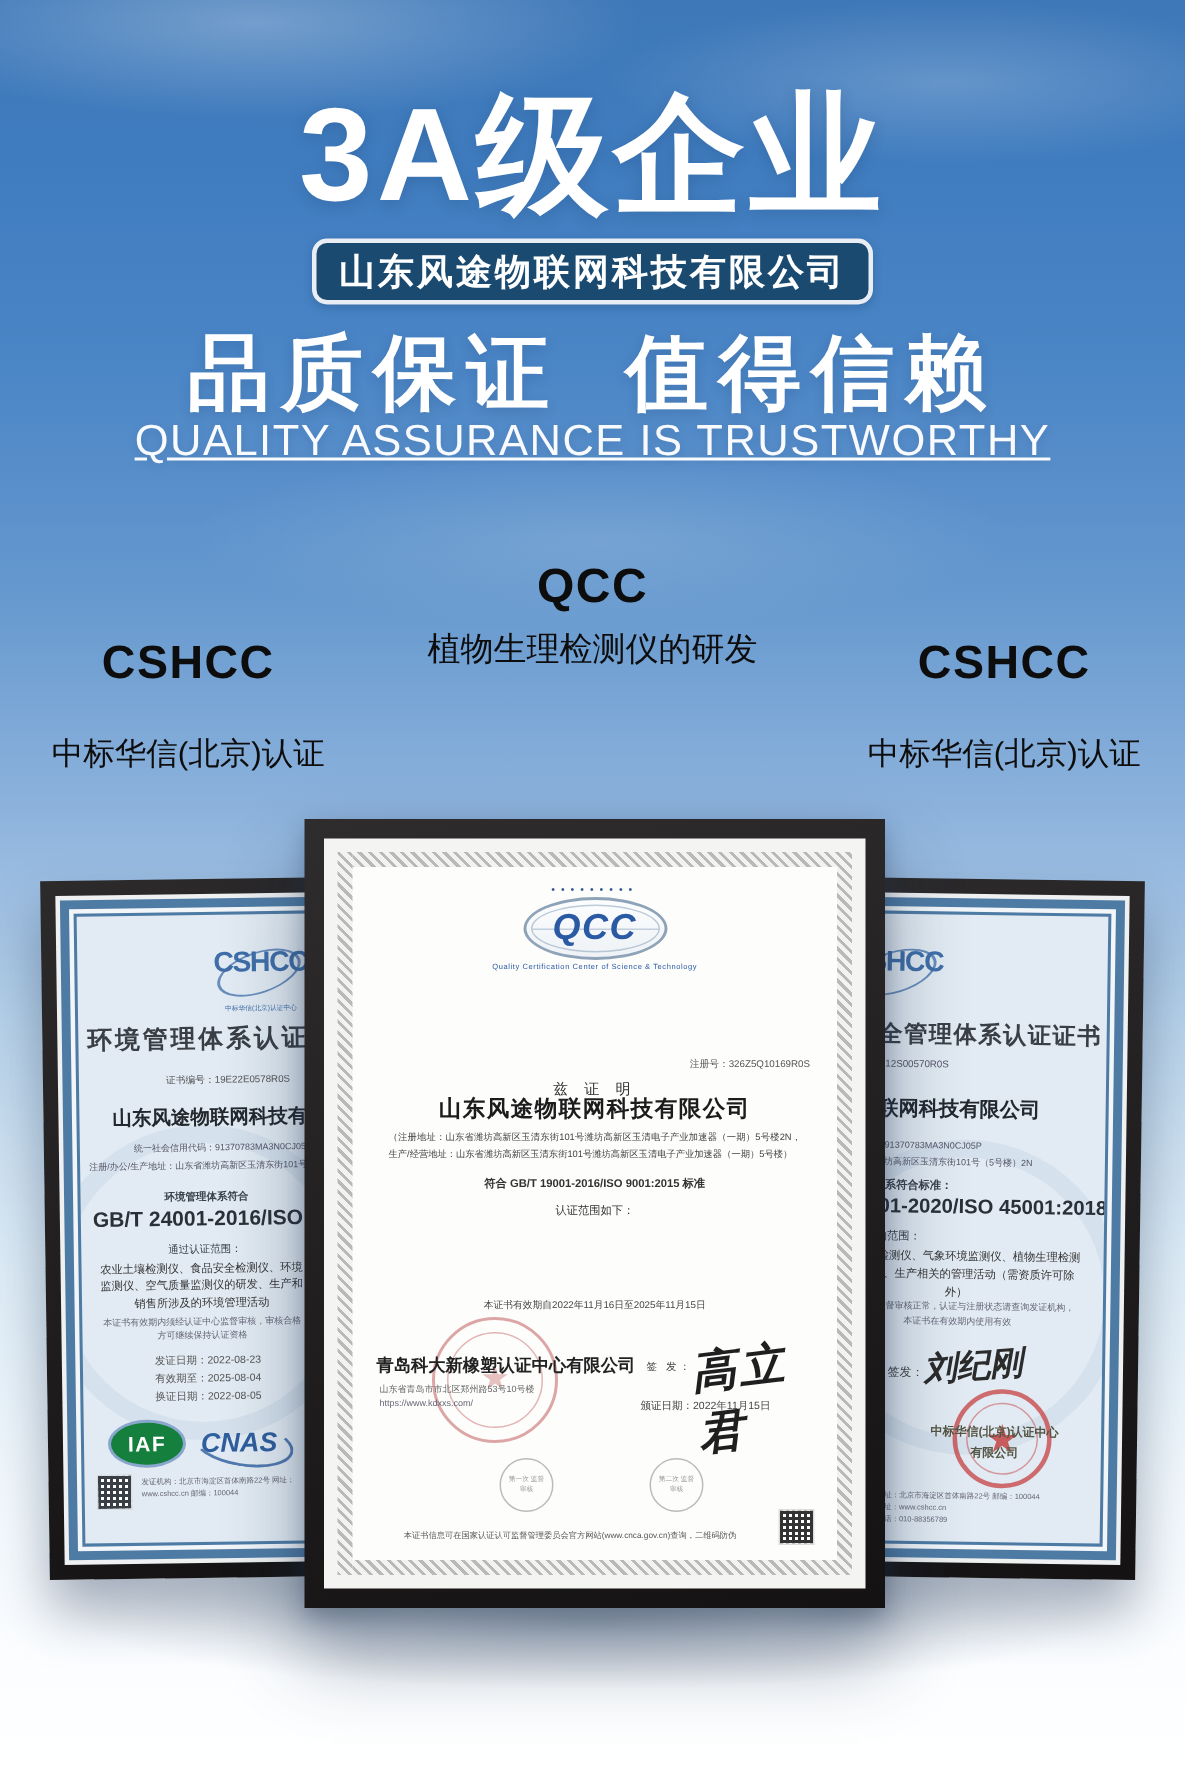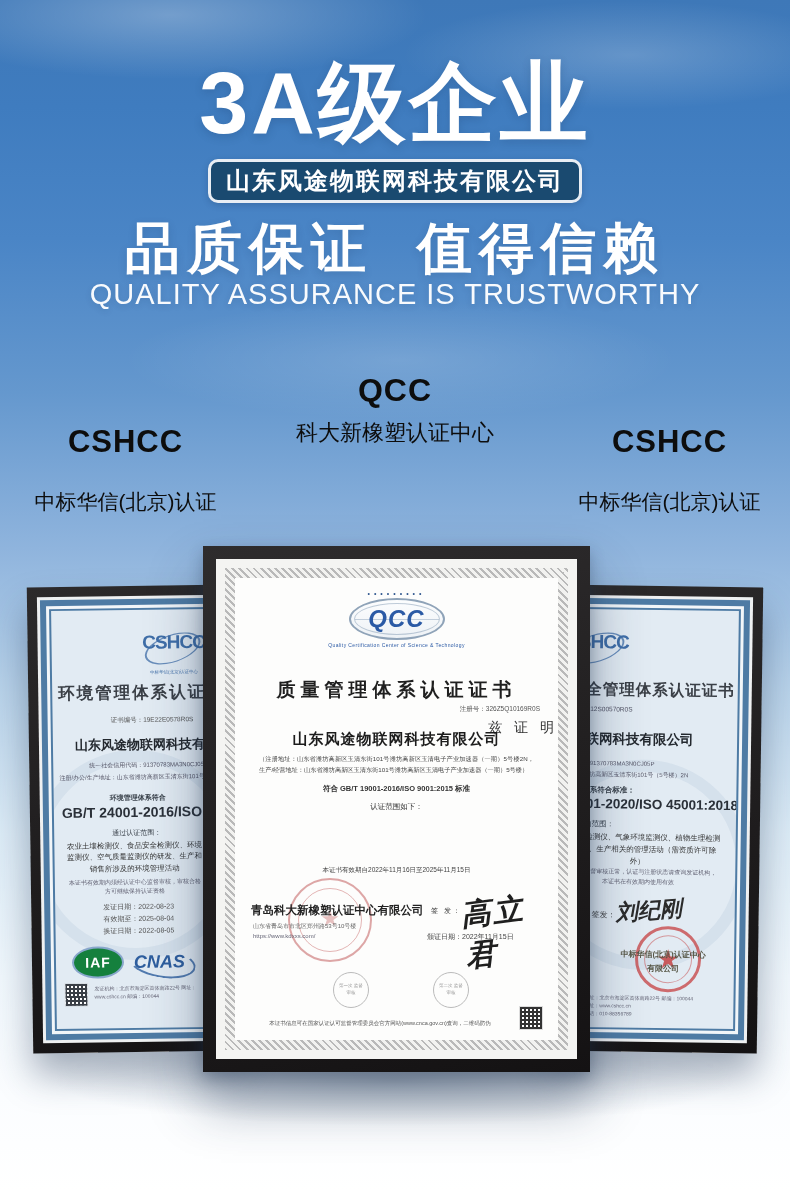--- a/index.html
+++ b/index.html
@@ -23,21 +23,21 @@
   .company-badge{left:50%;transform:translateX(-50%);top:159px;
     background:#1a4a70;border:3px solid #e9eef4;border-radius:10px;
     color:#fff;font-size:24px;font-weight:bold;letter-spacing:2px;
     padding:3px 15px;white-space:nowrap;box-shadow:0 2px 6px rgba(20,50,90,.25);}
   .slogan{left:0;right:0;top:212px;text-align:center;color:#fff;
     font-size:55px;font-weight:800;letter-spacing:7px;
     text-shadow:0 3px 8px rgba(20,50,90,.18);}
   .slogan span{margin:12px 22px;}
   .slogan-en{left:0;right:0;top:278px;text-align:center;color:rgba(255,255,255,.96);
     font-size:29px;font-weight:400;letter-spacing:1px;
-    text-shadow:0 2px 6px rgba(20,50,90,.15);}
+    text-shadow:0 2px 6px rgba(20,50,90,.15);text-decoration:underline;}
 
   
   .agency{position:absolute;text-align:center;color:#0d0d0d;}
   .agency .a-name{font-weight:800;letter-spacing:1px;}
   .agency .a-desc{margin-top:9px;}
   .agency-qcc{left:0;right:0;top:372px;}
   .agency-qcc .a-name{font-size:32px;}
   .agency-qcc .a-desc{font-size:22px;}
   .agency-l{left:28px;width:195px;top:424px;}
   .agency-r{left:572px;width:195px;top:424px;}
@@ -126,21 +126,21 @@
   .qcc-dots{font-size:7px;letter-spacing:4px;color:#31588f;line-height:1;}
   .qcc-ellipse{width:96px;height:42px;margin:1px auto 0;border:2.5px solid #8fa3b8;border-radius:50%;
     display:flex;align-items:center;justify-content:center;position:relative;
     background:linear-gradient(#fcfdfe,#eef2f6);}
   .qcc-ellipse::before{content:'';position:absolute;inset:3px;border-radius:50%;border:1px solid rgba(100,130,160,.40);}
   .qcc-ellipse::after{content:'';position:absolute;left:4px;right:4px;top:50%;height:1px;background:rgba(100,130,160,.35);}
   .qcc-txt{font-size:24px;font-weight:800;font-style:italic;color:#2b5aa5;letter-spacing:1px;position:relative;z-index:1;}
   .qcc-cap{margin-top:2px;font-size:5px;color:#2b5aa5;letter-spacing:.4px;}
   .cc-title{top:99px;left:0;right:0;text-align:center;font-size:19px;font-weight:800;letter-spacing:5px;color:#1f1f1f;}
   .cc-regno{top:127px;right:18px;font-size:6.5px;color:#555;}
-  .cc-certify{top:141px;left:0;right:0;text-align:right;font-size:14px;letter-spacing:4px;color:#333;}
+  .cc-certify{top:141px;left:0;right:0;text-align:center;font-size:10px;letter-spacing:4px;color:#333;}
   .cc-company{top:152px;left:0;right:0;text-align:center;font-size:15px;font-weight:800;color:#1c1c1c;letter-spacing:1px;}
   .cc-addr{top:176px;left:24px;width:275px;font-size:6.2px;line-height:1.7;color:#444;text-align:justify;}
   .cc-std{top:206px;left:0;right:0;text-align:center;font-size:7.5px;font-weight:bold;color:#333;}
   .cc-scopelab{top:224px;left:0;right:0;text-align:center;font-size:7.5px;color:#333;}
   .cc-scope{top:248px;left:28px;width:267px;font-size:7.5px;line-height:1.8;color:#222;text-align:center;}
   .cc-valid{top:288px;left:0;right:0;text-align:center;font-size:6.5px;color:#444;}
   .cc-seal{top:300px;left:53px;width:84px;height:84px;border-radius:50%;border:2px solid rgba(190,80,80,.50);}
   .cc-seal::before{content:'';position:absolute;inset:8px;border-radius:50%;border:1.5px solid rgba(190,80,80,.42);}
   .cc-seal::after{content:'★';position:absolute;left:0;right:0;top:26px;text-align:center;font-size:22px;color:rgba(190,80,80,.35);}
   .cc-issuer{top:325px;left:16px;font-size:11.5px;font-weight:800;color:#222;white-space:nowrap;}
@@ -170,21 +170,21 @@
 
   <div class="abs main-title">3A级企业</div>
   <div class="abs company-badge">山东风途物联网科技有限公司</div>
   <div class="abs slogan">
     <span>品质保证</span><span>值得信赖</span>
   </div>
   <div class="abs slogan-en">QUALITY ASSURANCE IS TRUSTWORTHY</div>
 
   <div class="agency agency-qcc">
     <div class="a-name">QCC</div>
-    <div class="a-desc">科大新橡塑认证中心</div>
+    <div class="a-desc">植物生理检测仪的研发</div>
   </div>
   <div class="agency agency-l">
     <div class="a-name">CSHCC</div>
     <div class="a-desc">中标华信(北京)认证</div>
   </div>
   <div class="agency agency-r">
     <div class="a-name">CSHCC</div>
     <div class="a-desc">中标华信(北京)认证</div>
   </div>
 
@@ -263,21 +263,20 @@
   <div class="cert-center">
     <div class="center-mat">
       <div class="fancy">
         <div class="abs qcc-logo">
           <div class="qcc-dots">•••••••••</div>
           <div class="qcc-ellipse">
             <span class="qcc-txt">QCC</span>
           </div>
           <div class="qcc-cap">Quality Certification Center of Science &amp; Technology</div>
         </div>
-        <div class="abs cc-title">质量管理体系认证证书</div>
         <div class="abs cc-regno">注册号：326Z5Q10169R0S</div>
         <div class="abs cc-certify">兹 证 明</div>
         <div class="abs cc-company">山东风途物联网科技有限公司</div>
         <div class="abs cc-addr">（注册地址：山东省潍坊高新区玉清东街101号潍坊高新区玉清电子产业加速器（一期）5号楼2N，生产/经营地址：山东省潍坊高新区玉清东街101号潍坊高新区玉清电子产业加速器（一期）5号楼）</div>
         <div class="abs cc-std">符合 GB/T 19001-2016/ISO 9001:2015 标准</div>
         <div class="abs cc-scopelab">认证范围如下：</div>
         <div class="abs cc-valid">本证书有效期自2022年11月16日至2025年11月15日</div>
         <div class="abs cc-seal"></div>
         <div class="abs cc-issuer">青岛科大新橡塑认证中心有限公司</div>
         <div class="abs cc-iaddr">山东省青岛市市北区郑州路53号10号楼</div>

